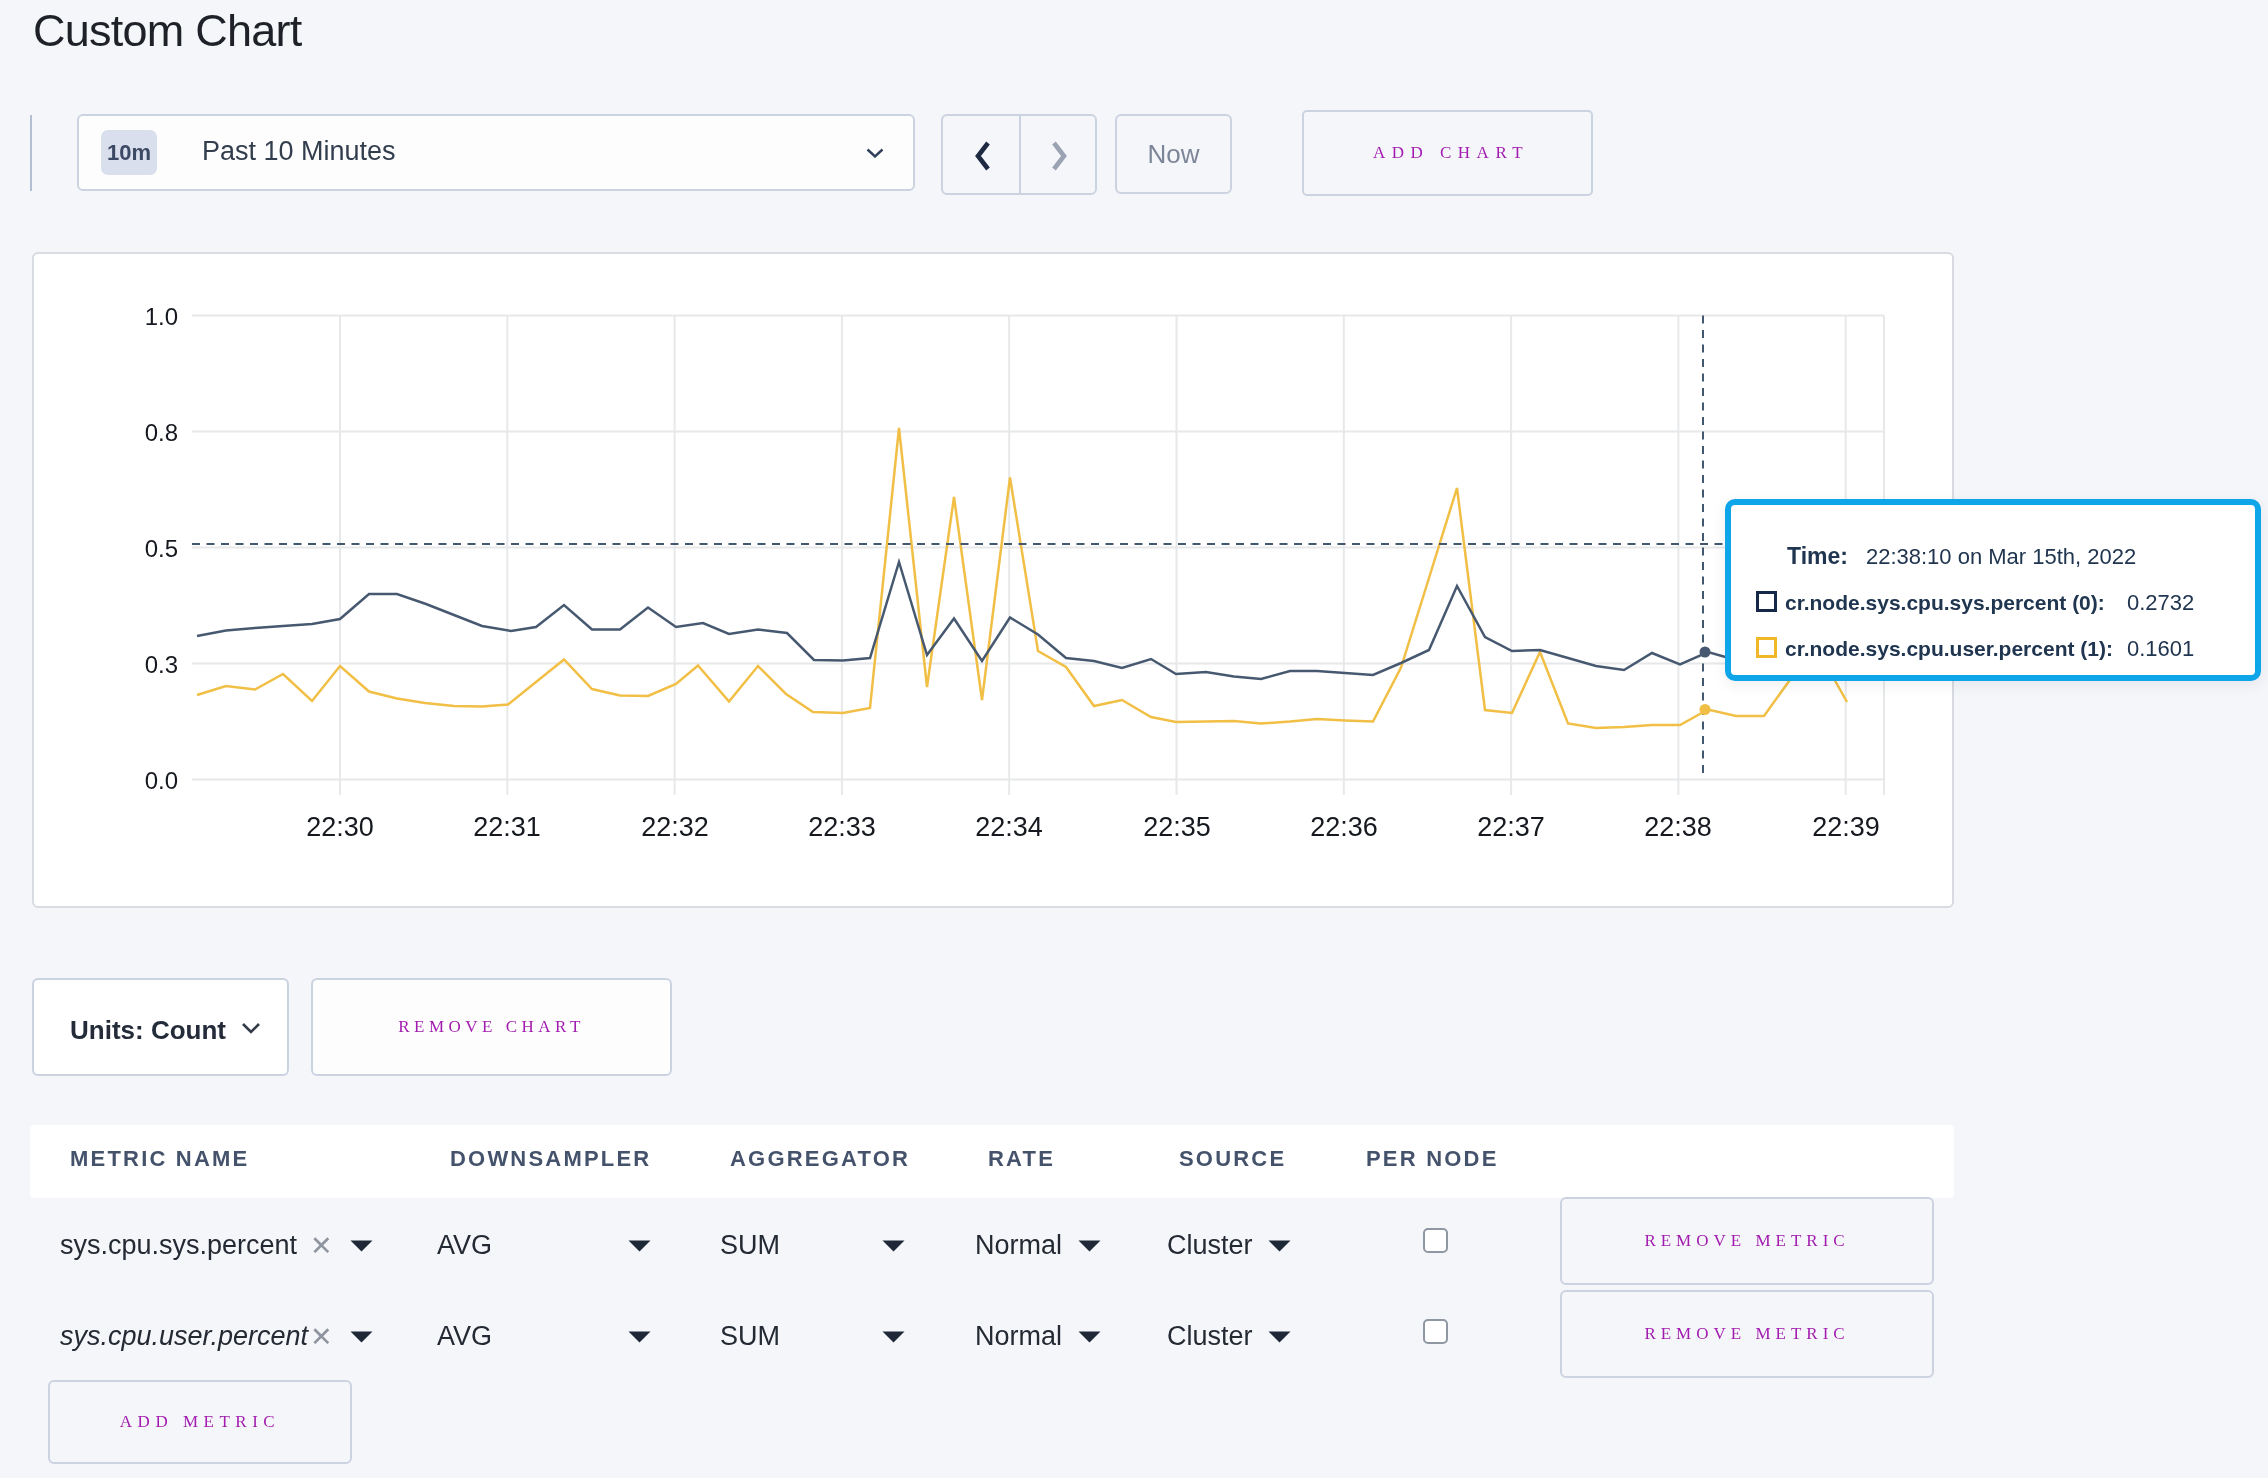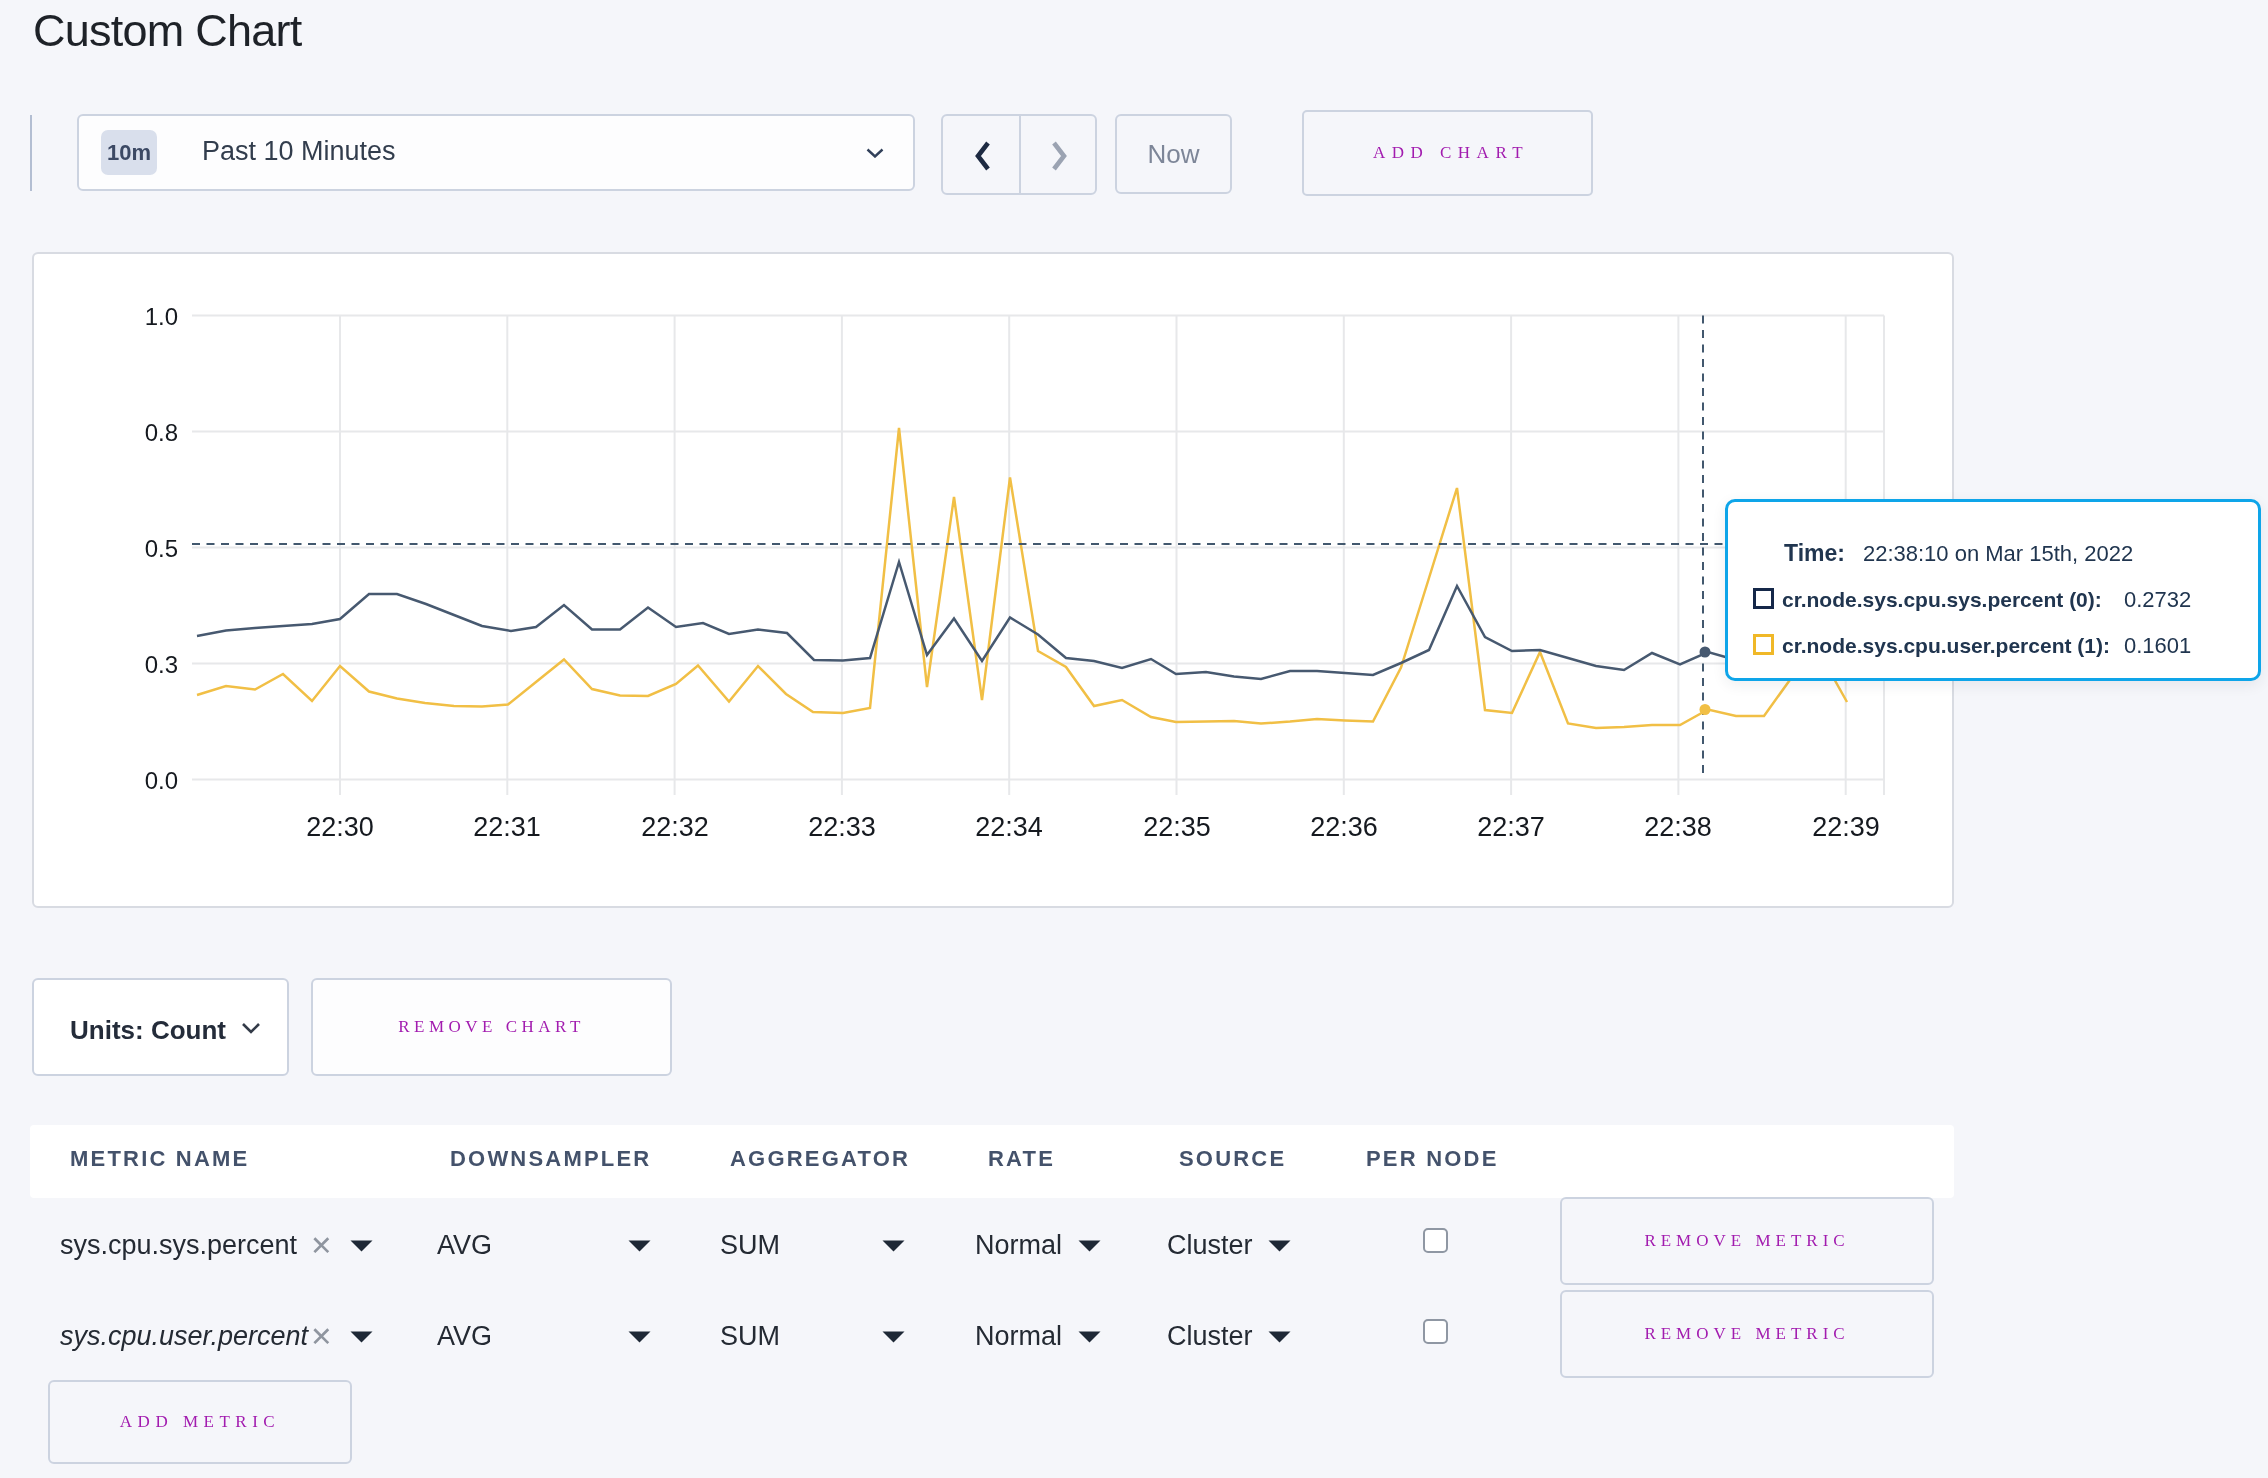--- a/index.html
+++ b/index.html
@@ -107,21 +107,21 @@
     1373,675 1401,663 1429,650 1457,586 1485,637 1512,651
     1540,650 1568,658 1596,666 1624,670 1652,653 1680,664.5
     1708,652 1736,660 1764,664 1792,660 1819,656 1847,652"></polyline>
 
   <line x1="192" y1="544" x2="1884" y2="544" stroke="#42586e" stroke-width="2" stroke-dasharray="8 6.5"></line>
   <line x1="1703" y1="315.5" x2="1703" y2="779.5" stroke="#42586e" stroke-width="2" stroke-dasharray="8 6.5"></line>
   <circle cx="1705" cy="652" r="5.5" fill="#475970"></circle>
   <circle cx="1705" cy="709.5" r="5.5" fill="#f1bf45"></circle>
 </svg>
 
-<div class="abs" style="left:1725px; top:499px; width:536px; height:182px; background:#ffffff; border:3px solid #0ea5e9; border-radius:10px; box-shadow:0 4px 14px rgba(40,50,70,0.08); color:#20354f; font-size:22px; white-space:nowrap;">
+<div class="abs" style="left:1725px; top:499px; width:536px; height:182px; background:#ffffff; border:6px solid #0ea5e9; border-radius:10px; box-shadow:0 4px 14px rgba(40,50,70,0.08); color:#20354f; font-size:22px; white-space:nowrap;">
   <div class="abs" style="left:56px; top:38px;"><span style="font-weight:bold; font-size:23px;">Time:</span><span style="display:inline-block; width:18px;"></span>22:38:10 on Mar 15th, 2022</div>
   <div class="abs" style="left:25px; top:86px; width:21px; height:21px; border:3.5px solid #152849;"></div>
   <div class="abs" style="left:54px; top:86px; font-weight:bold; font-size:21px;">cr.node.sys.cpu.sys.percent (0):</div>
     <div class="abs" style="left:396px; top:85px;">0.2732</div>
   <div class="abs" style="left:25px; top:132px; width:21px; height:21px; border:3.5px solid #f0b828;"></div>
   <div class="abs" style="left:54px; top:132px; font-weight:bold; font-size:21px;">cr.node.sys.cpu.user.percent (1):</div>
     <div class="abs" style="left:396px; top:131px;">0.1601</div>
 </div>
 
 <div class="abs btnborder" style="left:32px; top:978px; width:257px; height:98px; background:#ffffff;">

